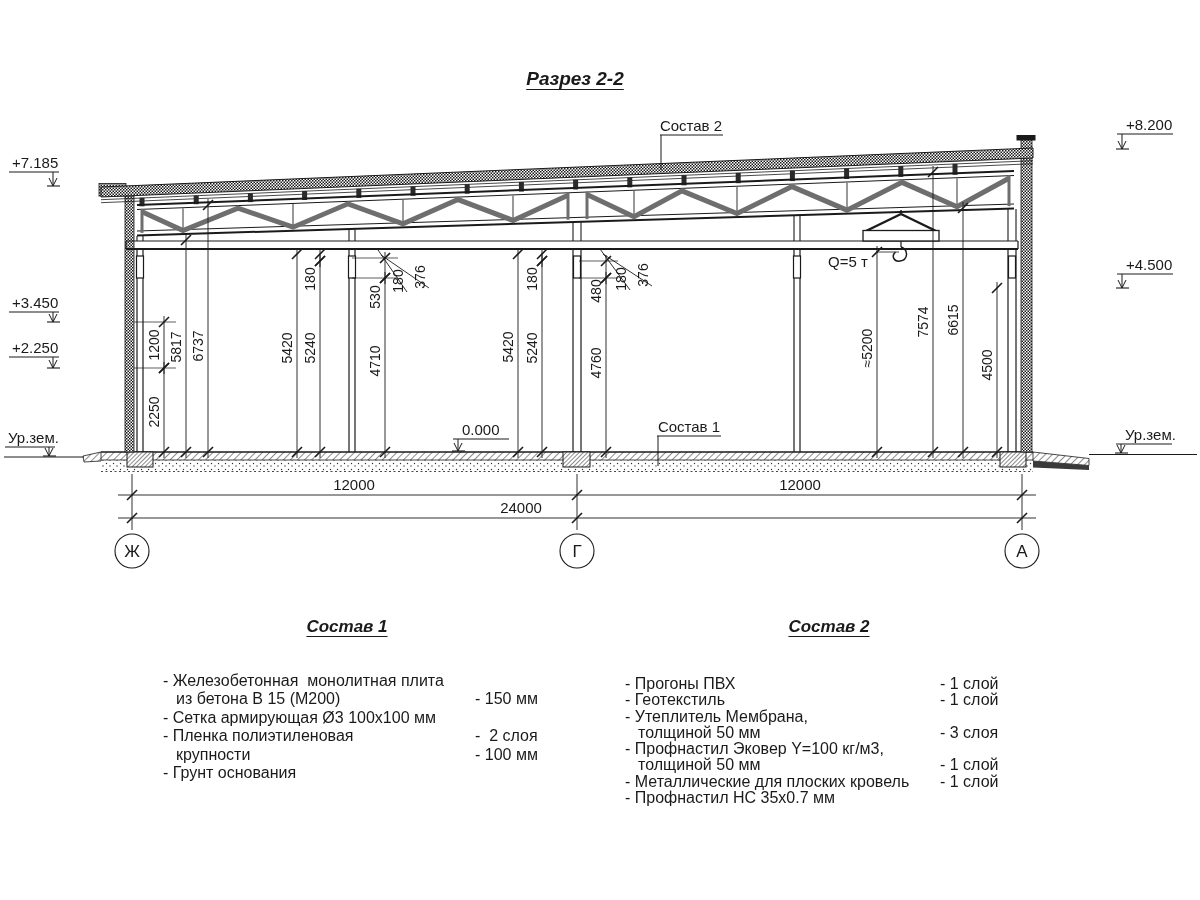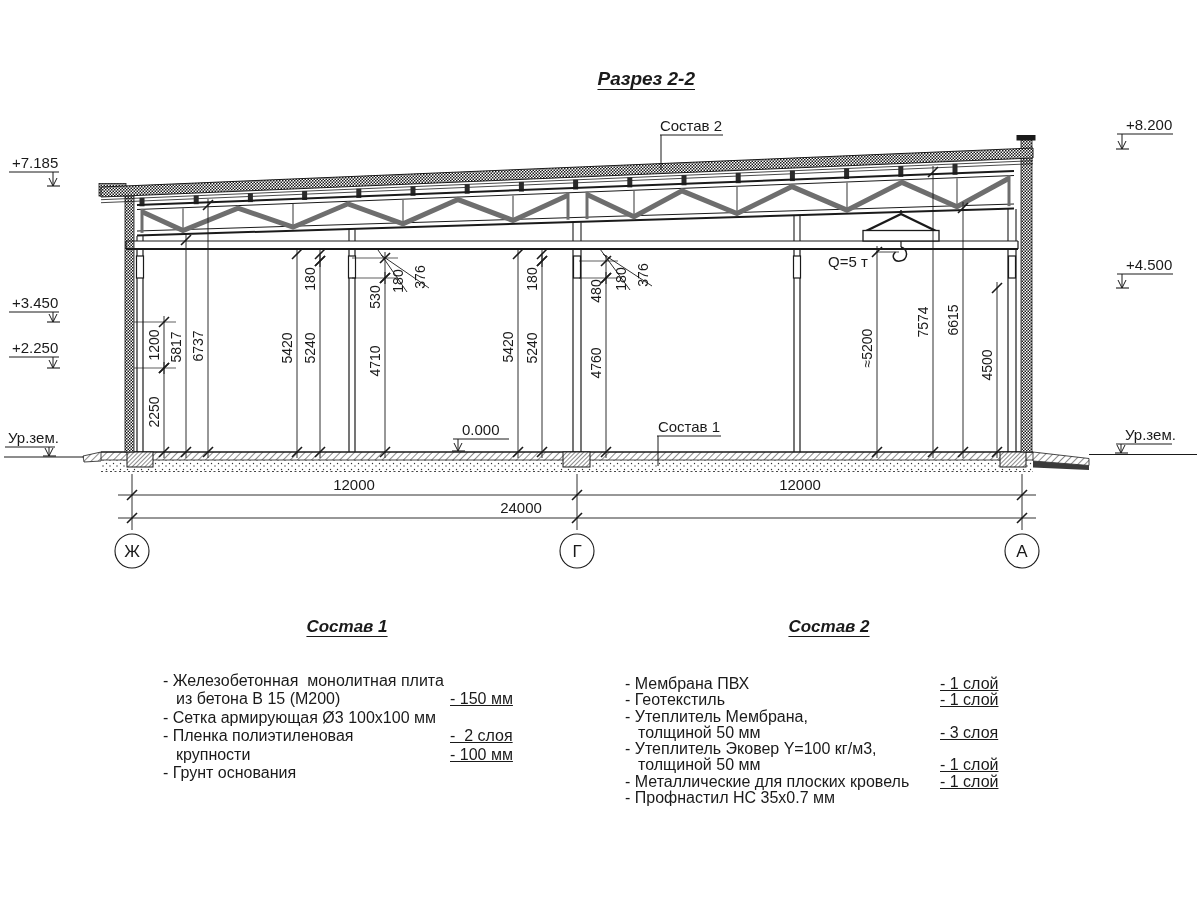--- a/index.html
+++ b/index.html
@@ -1,35 +1,35 @@
 <!DOCTYPE html>
 <html><head>
 <meta charset="utf-8">
 <style>
   html,body{margin:0;padding:0;background:#fff;}
   .canvas{position:relative;width:1200px;height:900px;background:#fff;overflow:hidden;
           font-family:"Liberation Sans",sans-serif;color:#1a1a1a;}
   .canvas svg{position:absolute;left:0;top:0;}
   svg text{font-family:"Liberation Sans",sans-serif;fill:#1a1a1a;}
-  .title{position:absolute;left:455px;top:68px;width:240px;text-align:right;
+  .title{position:absolute;left:455px;top:68px;width:240px;text-align:center;
          font-style:italic;font-weight:bold;font-size:19px;
          text-decoration:underline;text-underline-offset:4px;}
   .list-title{position:absolute;font-style:italic;font-weight:bold;font-size:17px;
               text-align:center;text-decoration:underline;text-underline-offset:4px;}
   .lt1{left:163px;top:617px;width:368px;}
   .lt2{left:625px;top:617px;width:408px;}
   .list{position:absolute;font-size:16px;}
   .list1{left:163px;top:672px;width:420px;line-height:18.4px;}
   .list2{left:625px;top:676px;width:430px;line-height:16.3px;}
   .row{position:relative;}
   .row .t{white-space:pre;}
   .row .t.ind{padding-left:13px;}
   .row .v{position:absolute;top:0;white-space:pre;}
-  .list1 .row .v{left:287px;text-decoration:underline;}
-  .list2 .row .v{left:315px;text-decoration:underline;}
+  .list1 .row .v{left:312px;}
+  .list2 .row .v{left:315px;}
 </style>
 </head>
 <body>
 
 <div class="canvas">
 
   <svg id="dwg" width="1200" height="900" viewBox="0 0 1200 900">
     <defs>
       <pattern id="chk" width="3" height="3" patternUnits="userSpaceOnUse">
         <rect width="3" height="3" fill="#fff"></rect>
@@ -318,22 +318,22 @@
     <div class="row"><span class="t">- Железобетонная  монолитная плита</span><span class="v"></span></div>
     <div class="row"><span class="t ind">из бетона В 15 (М200)</span><span class="v">- 150 мм</span></div>
     <div class="row"><span class="t">- Сетка армирующая Ø3 100х100 мм</span><span class="v"></span></div>
     <div class="row"><span class="t">- Пленка полиэтиленовая</span><span class="v">-  2 слоя</span></div>
     <div class="row"><span class="t ind">крупности</span><span class="v">- 100 мм</span></div>
     <div class="row"><span class="t">- Грунт основания</span><span class="v"></span></div>
   </div>
 
   <div class="list-title lt2">Состав 2</div>
   <div class="list list2">
-    <div class="row"><span class="t">- Мембрана ПВХ</span><span class="v">- 1 слой</span></div>
+    <div class="row"><span class="t">- Прогоны ПВХ</span><span class="v">- 1 слой</span></div>
     <div class="row"><span class="t">- Геотекстиль</span><span class="v">- 1 слой</span></div>
     <div class="row"><span class="t">- Утеплитель Мембрана,</span><span class="v"></span></div>
     <div class="row"><span class="t ind">толщиной 50 мм</span><span class="v">- 3 слоя</span></div>
-    <div class="row"><span class="t">- Утеплитель Эковер Y=100 кг/м3,</span><span class="v"></span></div>
+    <div class="row"><span class="t">- Профнастил Эковер Y=100 кг/м3,</span><span class="v"></span></div>
     <div class="row"><span class="t ind">толщиной 50 мм</span><span class="v">- 1 слой</span></div>
     <div class="row"><span class="t">- Металлические для плоских кровель</span><span class="v">- 1 слой</span></div>
     <div class="row"><span class="t">- Профнастил НС 35х0.7 мм</span><span class="v"></span></div>
   </div>
 </div>
 
 </body></html>

